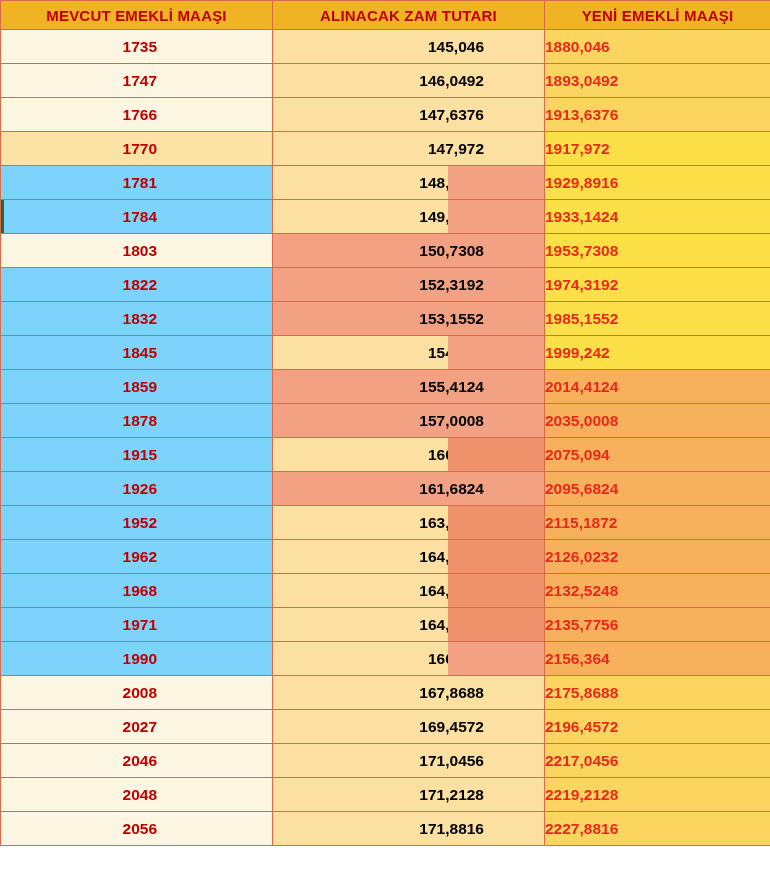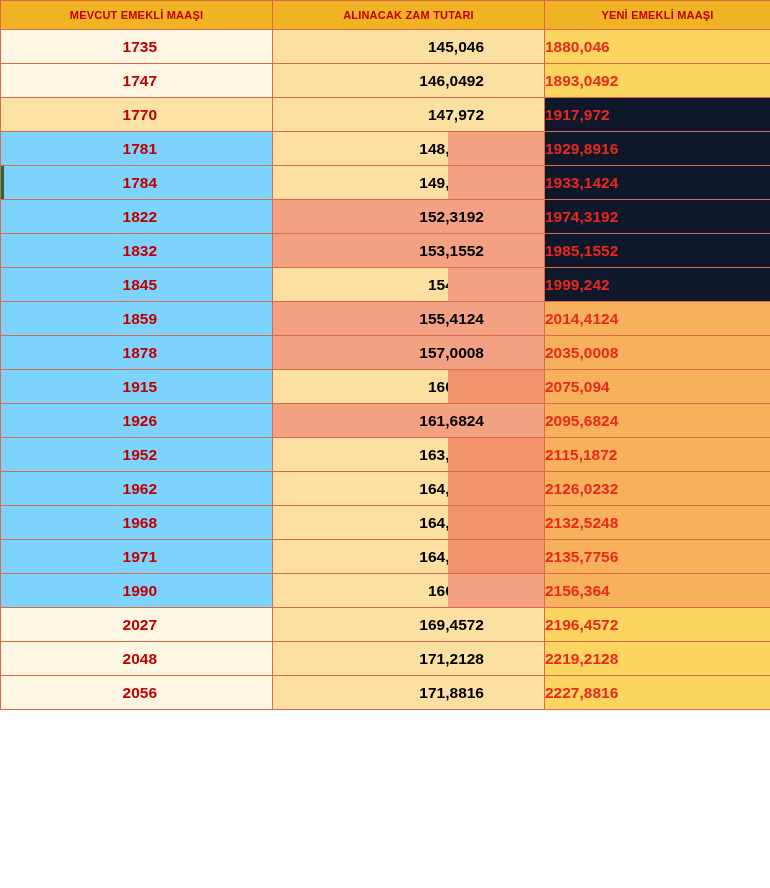--- a/index.html
+++ b/index.html
@@ -31,21 +31,21 @@
     margin: 0;
   }
   col.c-current { width: 272px; }
   col.c-raise   { width: 272px; }
   col.c-new     { width: 226px; }
 
   thead th {
     height: 28px;
     background: #f0b323;
     color: #c00000;
-    font-size: 11px;
+    font-size: 15px;
     font-weight: bold;
     letter-spacing: .2px;
     text-align: center;
     vertical-align: middle;
     border: 1px solid #d96a4a;
     white-space: nowrap;
   }
 
   tbody tr { height: 33px; }
 
@@ -92,21 +92,21 @@
   }
 
   
   td.hl-1 { background: #7dd3fc; }
   td.hl-light { background: #fde2a6; }
 
   td.raise-hl-1 { background: #fbe0a2; }
   td.raise-hl-2 { background: #f3a183; }
 
   td.new-hl-1 { background: #fbd55f; }
-  td.new-hl-2 { background: #0f172a; }
+  td.new-hl-2 { background: #fde047; }
   td.new-hl-3 { background: #f7b05b; }
 
   
   td.band::after {
     content: "";
     position: absolute;
     top: 0;
     bottom: 0;
     right: 0;
     pointer-events: none;
@@ -159,20 +159,31 @@
             <span class="val">1747</span>
           </td>
         <td class="cell col-raise raise-hl-1">
             <span class="val">146,0492</span>
           </td>
         <td class="cell col-new new-hl-1">
             <span class="val">1893,0492</span>
           </td>
       </tr>
 
+      <tr>
+        <td class="cell col-current">
+            <span class="val">1766</span>
+          </td>
+        <td class="cell col-raise raise-hl-1">
+            <span class="val">147,6376</span>
+          </td>
+        <td class="cell col-new new-hl-1">
+            <span class="val">1913,6376</span>
+          </td>
+      </tr>
 
       <tr>
         <td class="cell col-current hl-light">
             <span class="val">1770</span>
           </td>
         <td class="cell col-raise raise-hl-1">
             <span class="val">147,972</span>
           </td>
         <td class="cell col-new new-hl-2">
             <span class="val">1917,972</span>
@@ -197,20 +208,31 @@
             <span class="val">1784</span>
           </td>
         <td class="cell col-raise raise-hl-1 band band-raise-a">
             <span class="val">149,1424</span>
           </td>
         <td class="cell col-new new-hl-2">
             <span class="val">1933,1424</span>
           </td>
       </tr>
 
+      <tr>
+        <td class="cell col-current">
+            <span class="val">1803</span>
+          </td>
+        <td class="cell col-raise raise-hl-2">
+            <span class="val">150,7308</span>
+          </td>
+        <td class="cell col-new new-hl-2">
+            <span class="val">1953,7308</span>
+          </td>
+      </tr>
 
       <tr>
         <td class="cell col-current hl-1">
             <span class="val">1822</span>
           </td>
         <td class="cell col-raise raise-hl-2">
             <span class="val">152,3192</span>
           </td>
         <td class="cell col-new new-hl-2">
             <span class="val">1974,3192</span>
@@ -344,33 +366,55 @@
             <span class="val">1990</span>
           </td>
         <td class="cell col-raise raise-hl-1 band band-raise-a">
             <span class="val">166,364</span>
           </td>
         <td class="cell col-new new-hl-3">
             <span class="val">2156,364</span>
           </td>
       </tr>
 
+      <tr>
+        <td class="cell col-current">
+            <span class="val">2008</span>
+          </td>
+        <td class="cell col-raise raise-hl-1">
+            <span class="val">167,8688</span>
+          </td>
+        <td class="cell col-new new-hl-1">
+            <span class="val">2175,8688</span>
+          </td>
+      </tr>
 
       <tr>
         <td class="cell col-current">
             <span class="val">2027</span>
           </td>
         <td class="cell col-raise raise-hl-1">
             <span class="val">169,4572</span>
           </td>
         <td class="cell col-new new-hl-1">
             <span class="val">2196,4572</span>
           </td>
       </tr>
 
+      <tr>
+        <td class="cell col-current">
+            <span class="val">2046</span>
+          </td>
+        <td class="cell col-raise raise-hl-1">
+            <span class="val">171,0456</span>
+          </td>
+        <td class="cell col-new new-hl-1">
+            <span class="val">2217,0456</span>
+          </td>
+      </tr>
 
       <tr>
         <td class="cell col-current">
             <span class="val">2048</span>
           </td>
         <td class="cell col-raise raise-hl-1">
             <span class="val">171,2128</span>
           </td>
         <td class="cell col-new new-hl-1">
             <span class="val">2219,2128</span>

